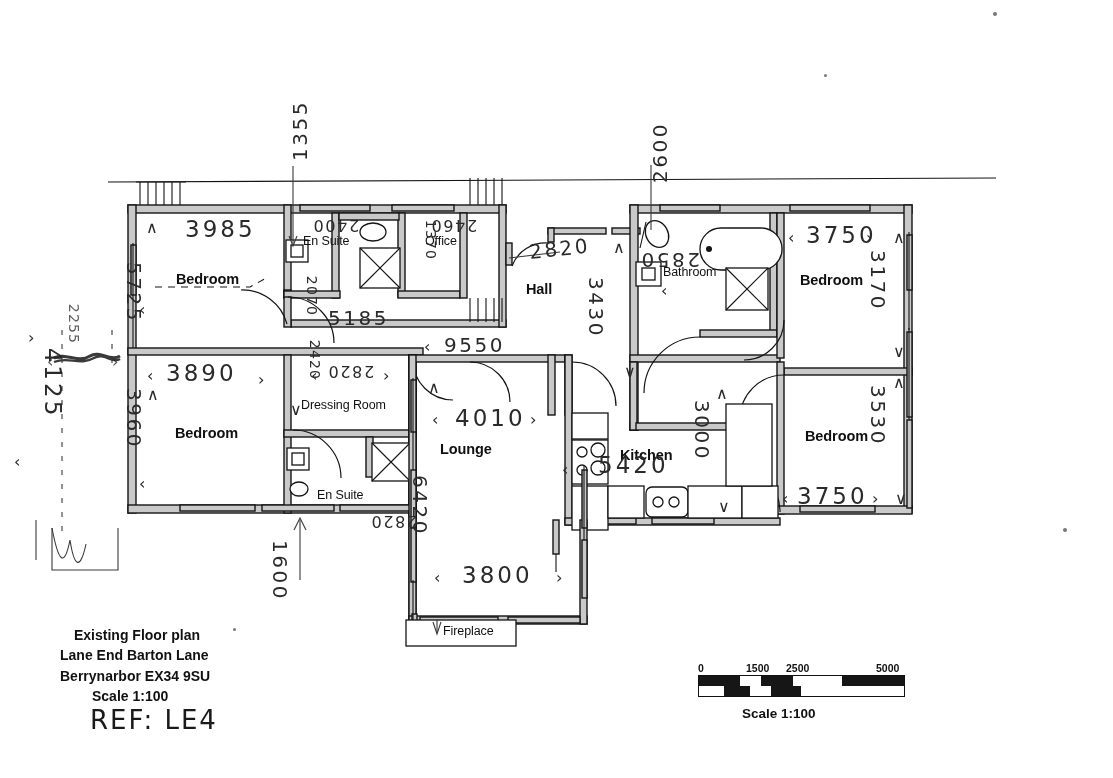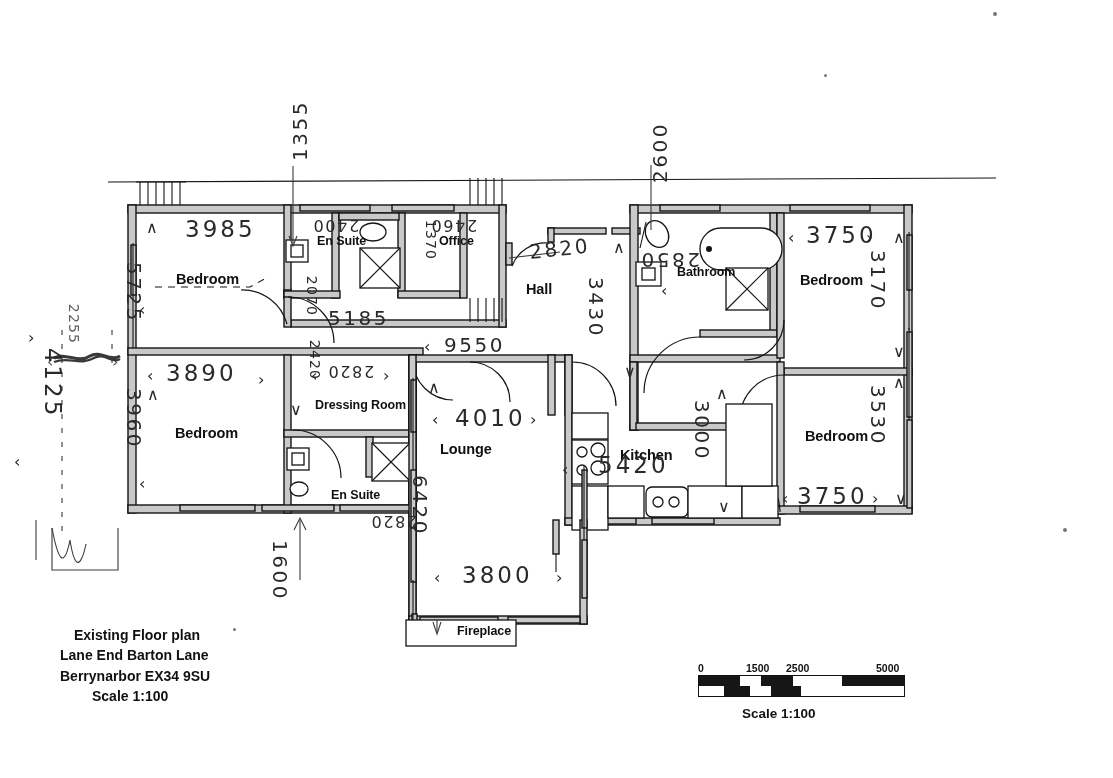--- a/index.html
+++ b/index.html
@@ -17,21 +17,21 @@
   
   .room-label{
     position:absolute;
     font-family:"Liberation Sans", sans-serif;
     font-size:14.5px;
     font-weight:600;
     color:#101010;
     letter-spacing:-0.1px;
     white-space:nowrap;
   }
-  .room-label.small{font-size:12.5px;font-weight:700;margin-left:14px;}
+  .room-label.small{font-size:12.5px;font-weight:400;}
 
   
   .dim{
     position:absolute;
     font-family:"DejaVu Sans", sans-serif;
     color:#2a2a2a;
     white-space:nowrap;
     font-weight:400;
   }
   .dim.hw{
@@ -422,20 +422,21 @@
   <div class="dim hw-lg" style="left:462px;top:562px;">3800</div>
   <div class="dim hw-sm" style="left:434px;top:568px;">‹</div>
   <div class="dim hw-sm" style="left:556px;top:568px;">›</div>
 
   <div id="caption">
     <span class="c-line c-indent">Existing Floor plan</span>
     <span class="c-line">Lane End Barton Lane</span>
     <span class="c-line">Berrynarbor EX34 9SU</span>
     <span class="c-line c-indent2">Scale 1:100</span>
   </div>
+  <div id="ref-line">REF: LE4</div>
 
   <div id="scalebar">
     <div class="sb-ticks">
       <span style="left:0px;">0</span>
       <span style="left:48px;">1500</span>
       <span style="left:88px;">2500</span>
       <span style="left:178px;">5000</span>
     </div>
     <div class="sb-rows">
       <div class="sb-row">

